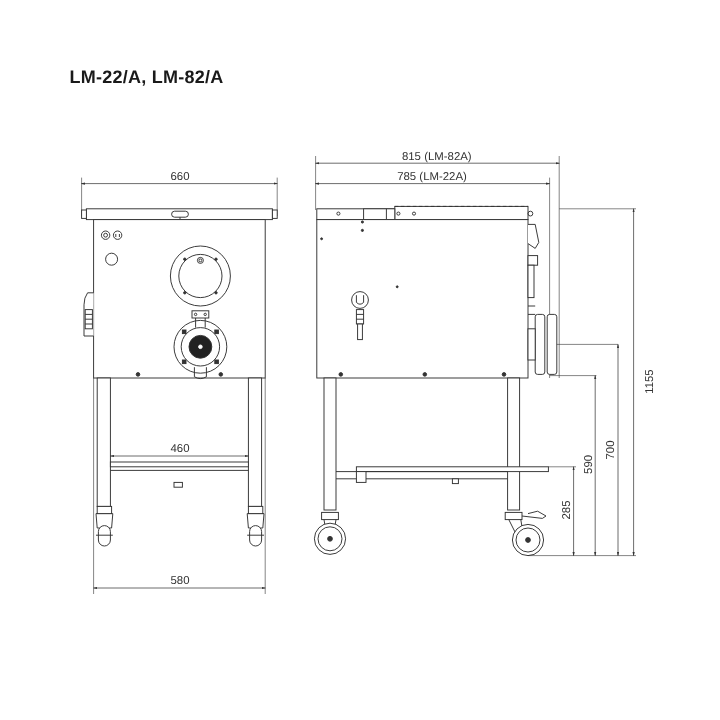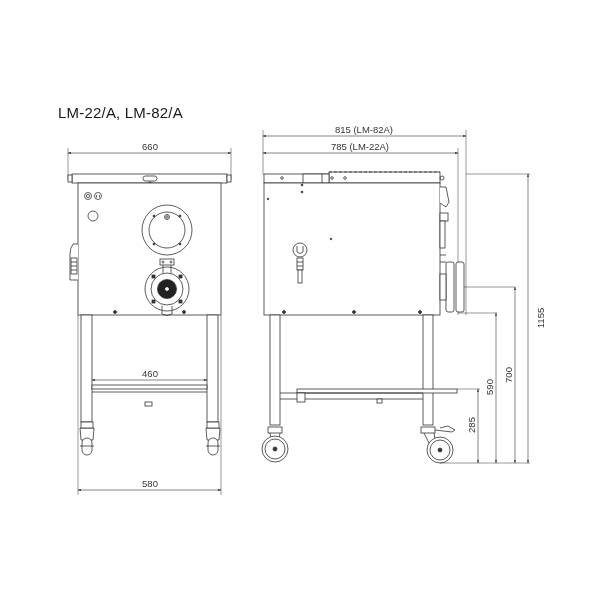--- a/index.html
+++ b/index.html
@@ -1,17 +1,17 @@
 <!DOCTYPE html>
 <html><head>
 <meta charset="utf-8">
 <style>
   html, body { margin: 0; padding: 0; background: #ffffff; }
   body { width: 600px; height: 600px; position: relative; overflow: hidden; font-family: "Liberation Sans", sans-serif; }
-  .title { position: absolute; left: 58px; top: 56px; font-size: 15px; font-weight: normal; color: #1a1a1a; letter-spacing: 0.2px; margin-top: 48px; }
+  .title { position: absolute; left: 58px; top: 56px; font-size: 15px; font-weight: bold; color: #1a1a1a; letter-spacing: 0.2px; }
   svg { position: absolute; left: 0; top: 0; }
   .dim-text { font-family: "Liberation Sans", sans-serif; font-size: 9.5px; fill: #333; }
 </style>
 </head>
 <body>
 
 <div class="title">LM-22/A, LM-82/A</div>
 
 <svg width="600" height="600" viewBox="0 0 600 600">
   <defs>

